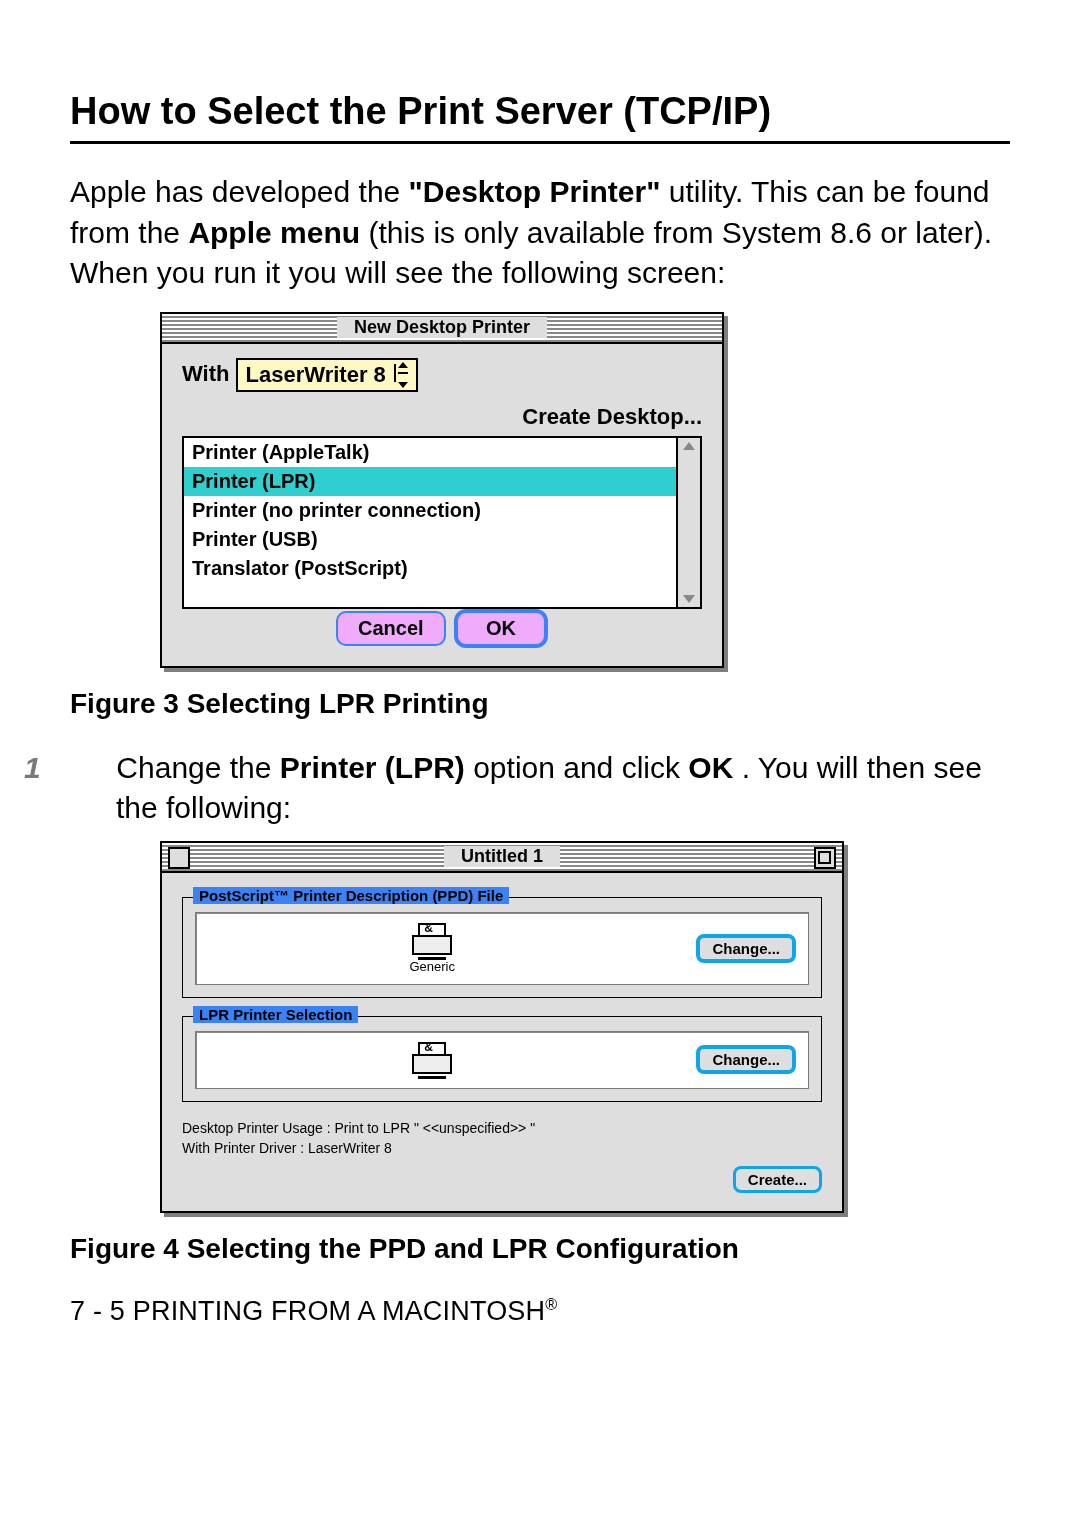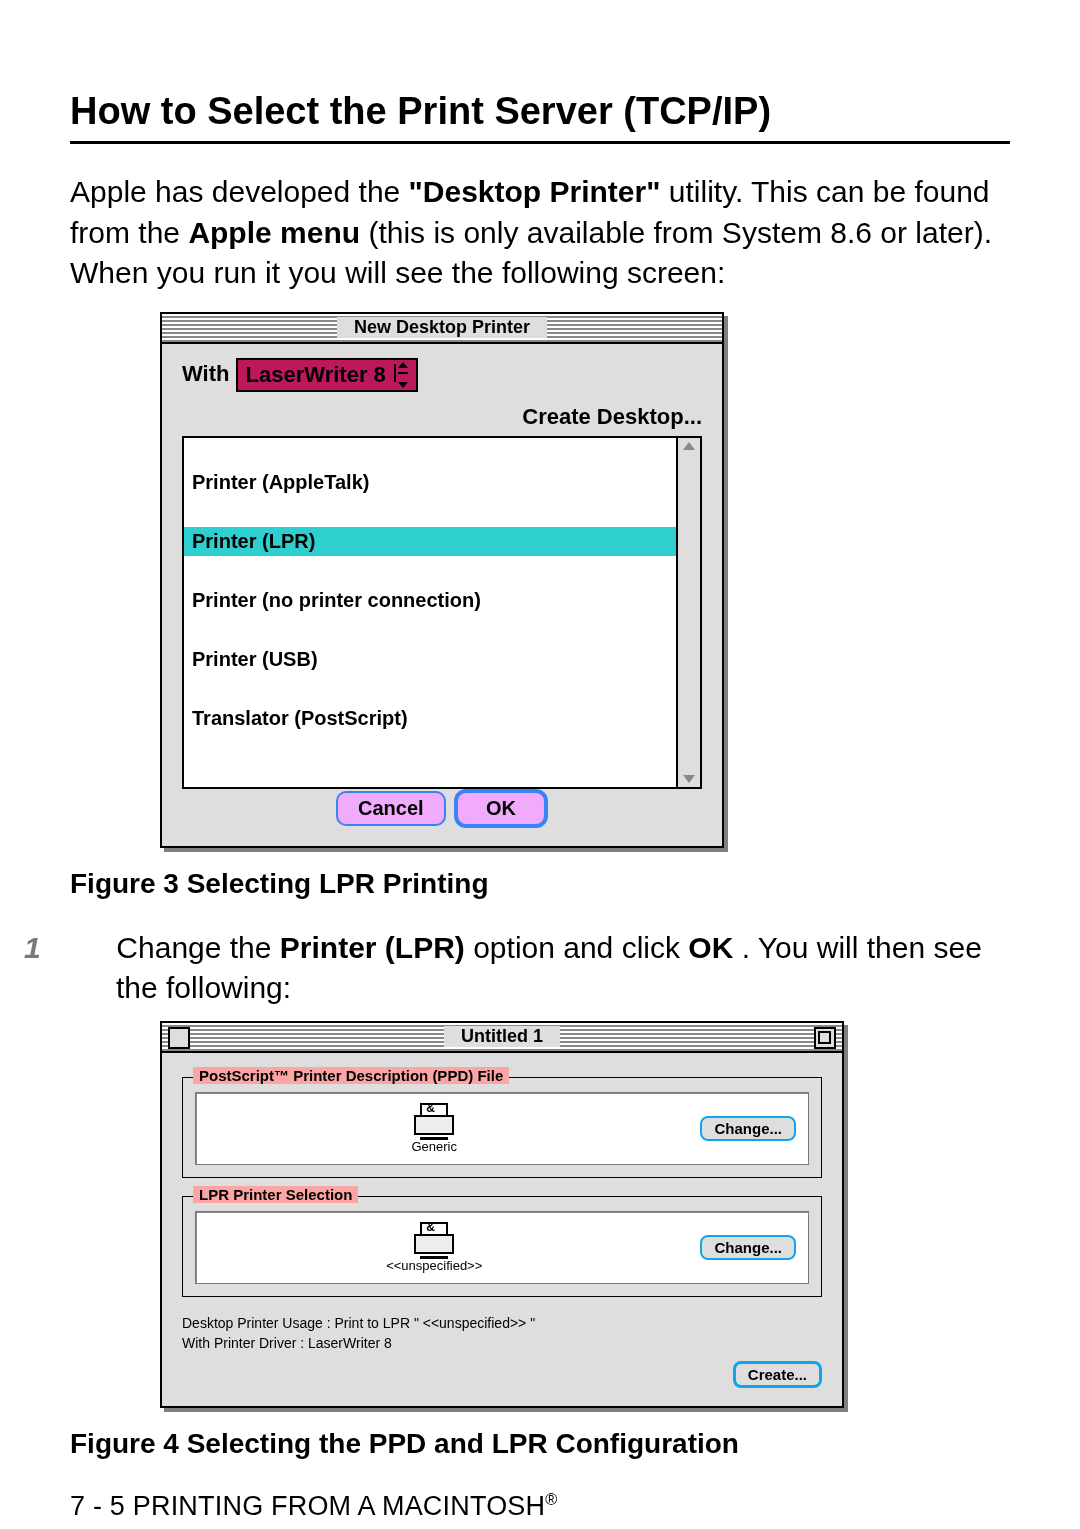--- a/index.html
+++ b/index.html
@@ -106,21 +106,21 @@
   }
 
   .win-body { padding: 14px 20px 18px 20px; }
 
   
   .dlg1 { width: 560px; margin-left: 90px; }
   .row-with { font-size: 22px; font-weight: bold; margin-bottom: 12px; }
   .popup {
     display: inline-block;
     border: 2px solid #000;
-    background: #be185d;
+    background: #fef9c3;
     padding: 2px 30px 2px 8px;
     font-size: 22px;
     font-weight: bold;
     position: relative;
     vertical-align: middle;
   }
   .popup::after{
     content:"";
     position:absolute;
     right:6px; top:4px;
@@ -148,21 +148,21 @@
 
   .label-create { font-size: 22px; font-weight: bold; margin: 10px 0 6px 0; text-align: right; }
   .listbox {
     border: 2px solid #000;
     background: #fff;
     display: flex;
     font-size: 20px;
     font-weight: bold;
   }
   .listbox .items { flex: 1; }
-  .listbox .items div { padding: 3px 8px; margin-top: 30px; }
+  .listbox .items div { padding: 3px 8px; }
   .listbox .items .sel { background: #2fcfcf; }
   .listbox .sb {
     width: 22px;
     border-left: 2px solid #000;
     display: flex;
     flex-direction: column;
     justify-content: space-between;
     align-items: center;
     padding: 4px 0;
     background:#dedede;
@@ -193,21 +193,21 @@
   .dlg2 { width: 680px; margin-left: 90px; }
   .groupbox {
     border: 1px solid #000;
     margin: 10px 0 18px 0;
     padding: 14px 12px 12px 12px;
     position: relative;
   }
   .groupbox .legend {
     position: absolute;
     top: -11px; left: 10px;
-    background: #fca5a5;
+    background: #3b82f6;
     padding: 0 6px;
     font-size: 15px;
     font-weight: bold;
   }
   .inner {
     border: 1px solid #7a7a7a;
     background: #fff;
     display: flex;
     align-items: center;
     gap: 40px;
@@ -239,21 +239,21 @@
   .printer-icon .amp{
     position:absolute; left:12px; top:-2px;
     font-size:12px; font-weight:bold;
   }
   .printer-icon .slot{
     position:absolute; left:6px; bottom:-3px;
     width:28px; height:3px; background:#000;
   }
   .smallbtn {
     display:inline-block;
-    border:2px solid #0ea5e9;
+    border:4px solid #0ea5e9;
     border-radius:8px;
     padding:2px 12px;
     font-size:15px;
     font-weight:bold;
     background:#dedede;
   }
   .usage { font-size: 14px; margin: 4px 0; }
   .createrow { text-align: right; margin-top: 10px; }
 
 </style>
@@ -346,21 +346,20 @@
       </div>
 
       <div class="groupbox">
         <div class="legend">LPR Printer Selection</div>
         <div class="inner">
           <div class="cell">
             <div class="printer-icon">
               <span class="amp">&amp;</span>
                 <span class="slot"></span>
             </div>
-            <div>&lt;&lt;unspecified&gt;&gt;</div>
           </div>
           <span class="smallbtn">Change...</span>
         </div>
       </div>
 
       <div class="usage">Desktop Printer Usage : Print to LPR " &lt;&lt;unspecified&gt;&gt; "</div>
       <div class="usage">With Printer Driver : LaserWriter 8</div>
 
       <div class="createrow">
         <span class="smallbtn" style="border-width:3px;">Create...</span>

